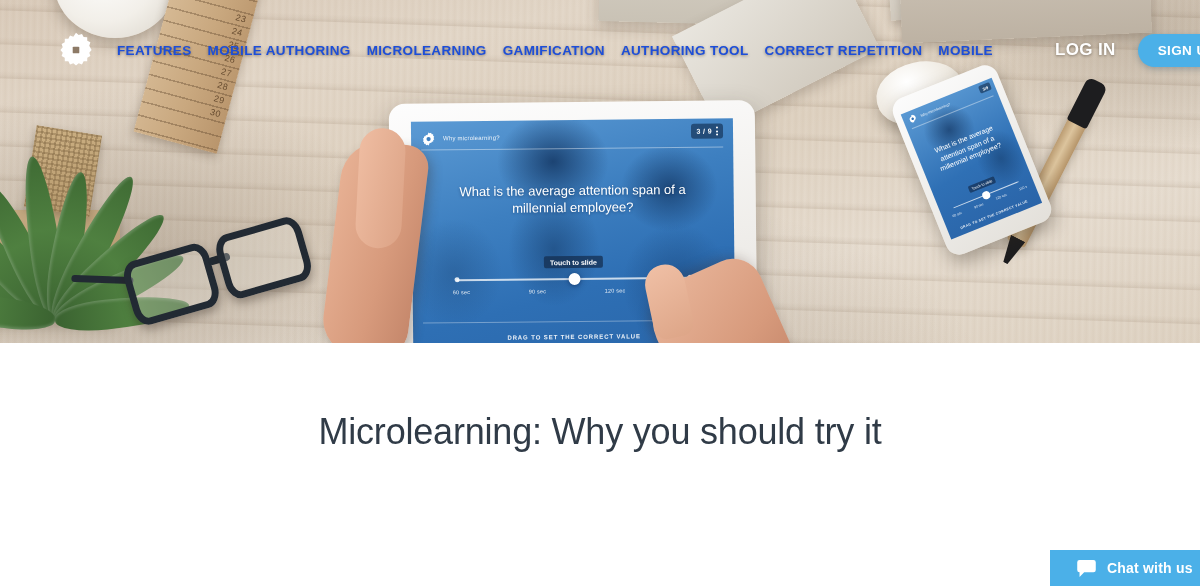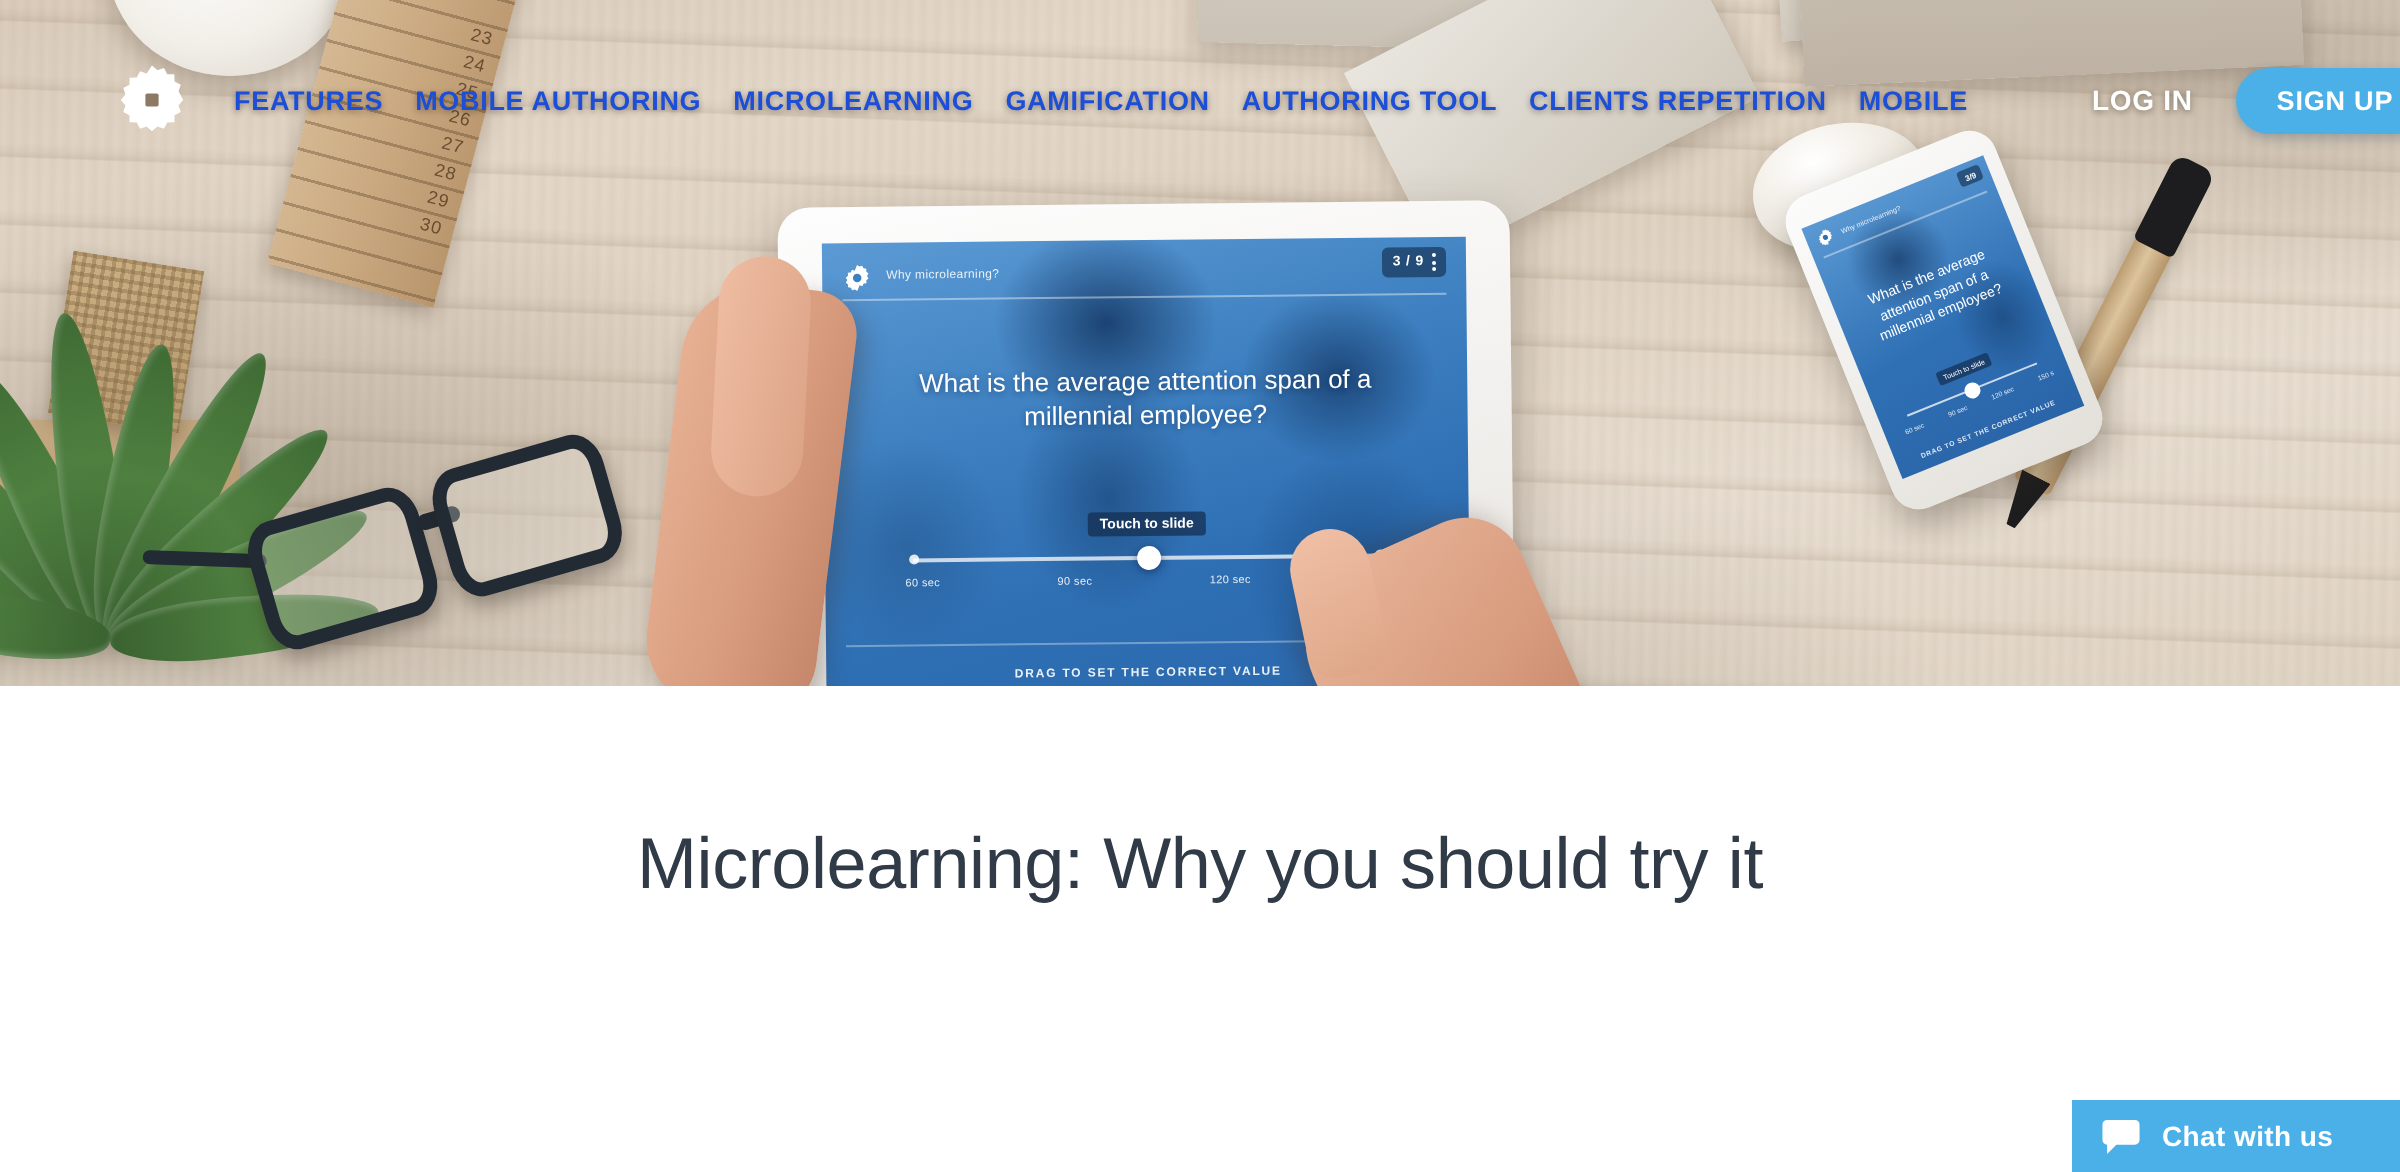--- a/index.html
+++ b/index.html
@@ -288,21 +288,21 @@
   }
   .logo { margin-left: 58px; width: 36px; height: 36px; flex: none; }
   .nav-links { display: flex; align-items: center; gap: 16px; margin-left: 23px; }
   .nav-link {
     color: #1d4ed8; font-size: 13.5px; font-weight: 700; letter-spacing: .35px;
     text-decoration: none; white-space: nowrap; cursor: pointer;
     text-shadow: 0 1px 3px rgba(40,30,20,.45);
   }
   .nav-right { display: flex; align-items: center; gap: 22px; margin-left: 62px; }
   .login-link {
-    color: #ffffff; font-size: 14px; font-weight: 700; letter-spacing: .35px;
+    color: #ffffff; font-size: 17px; font-weight: 700; letter-spacing: .35px;
     text-decoration: none; white-space: nowrap; cursor: pointer;
     text-shadow: 0 1px 3px rgba(40,30,20,.45);
   }
   .signup-btn {
     background: #4bb0e8; color: #fff; font-size: 13.5px; font-weight: 700;
     letter-spacing: .4px; border: none; border-radius: 18px;
     padding: 9px 20px; cursor: pointer; white-space: nowrap;
     box-shadow: 0 2px 6px rgba(20,60,90,.28);
     font-family: "Liberation Sans", sans-serif;
   }
@@ -319,23 +319,23 @@
   }
   .page-sub {
     margin-top: 26px; text-align: center;
     font-size: 20px; line-height: 29px; font-weight: 400;
     color: #4a535e;
     padding: 0 230px;
   }
 
   
   .chat {
-    position: absolute; right: 0; bottom: 0; width: 164px; height: 36px;
+    position: absolute; right: 0; bottom: 0; width: 150px; height: 36px;
     background: #4bb0e8; display: flex; align-items: center; gap: 11px;
-    padding-left: 15px; cursor: pointer; z-index: 60;
+    padding-left: 27px; cursor: pointer; z-index: 60;
   }
   .chat-label { color: #fff; font-size: 14px; font-weight: 700; letter-spacing: .2px; }
 </style>
 </head>
 <body>
 
 <div class="hero">
   <div class="desk"></div>
   <div class="desk-shade"></div>
 
@@ -458,21 +458,21 @@
       <path fill="#ffffff" d="M24 1l3.6 3.1L32 2.6l2.2 4.2 4.7.1.1 4.7 4.2 2.2-1.5 4.4L44.8 24l-3.1 3.6 1.5 4.4-4.2 2.2-.1 4.7-4.7.1-2.2 4.2-4.4-1.5L24 44.8l-3.6-3.1-4.4 1.5-2.2-4.2-4.7-.1-.1-4.7-4.2-2.2 1.5-4.4L3.2 24l3.1-3.6-1.5-4.4 4.2-2.2.1-4.7 4.7-.1 2.2-4.2 4.4 1.5z"></path>
       <rect x="19.6" y="19.6" width="8.8" height="8.8" rx="1.2" fill="#8d7a66"></rect>
     </svg>
 
     <div class="nav-links">
       <a class="nav-link">FEATURES</a>
       <a class="nav-link">MOBILE AUTHORING</a>
       <a class="nav-link">MICROLEARNING</a>
       <a class="nav-link">GAMIFICATION</a>
       <a class="nav-link">AUTHORING TOOL</a>
-      <a class="nav-link">CLIENTS REPETITION</a>
+      <a class="nav-link">CORRECT REPETITION</a>
       <a class="nav-link">MOBILE</a>
     </div>
 
     <div class="nav-right">
       <a class="login-link">LOG IN</a>
       <button class="signup-btn">SIGN UP FREE</button>
     </div>
   </nav>
 </div>
 

